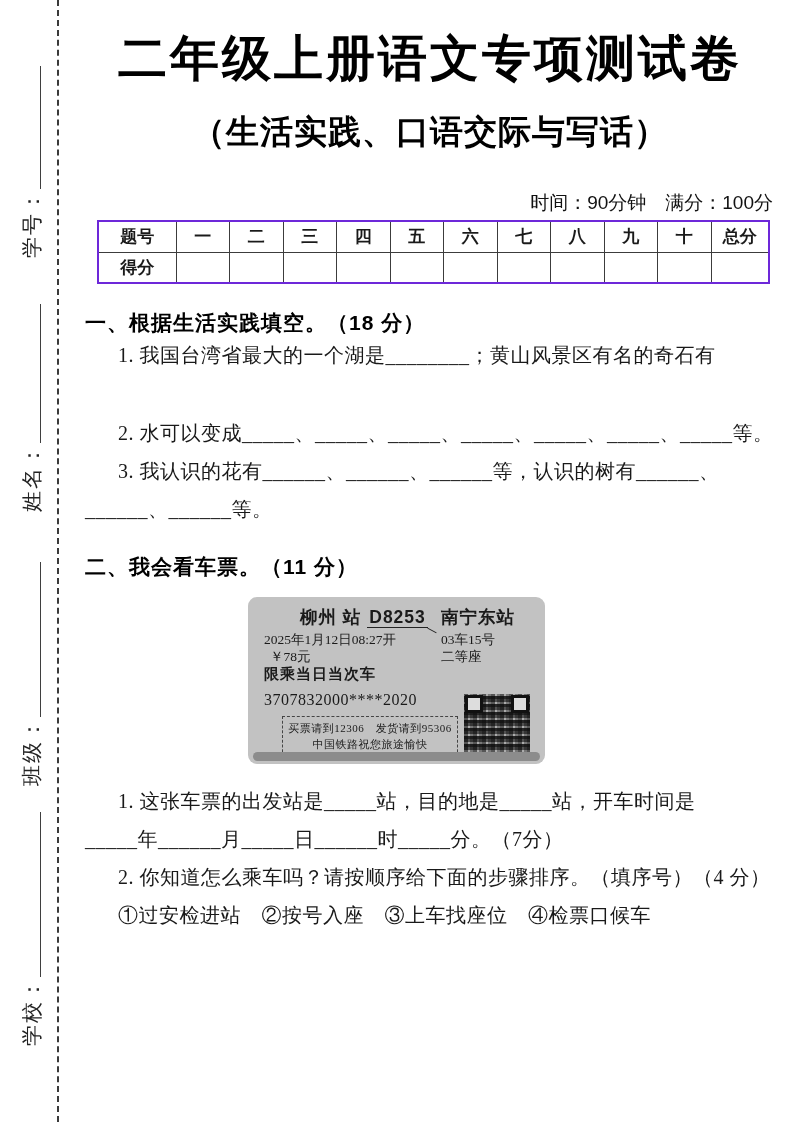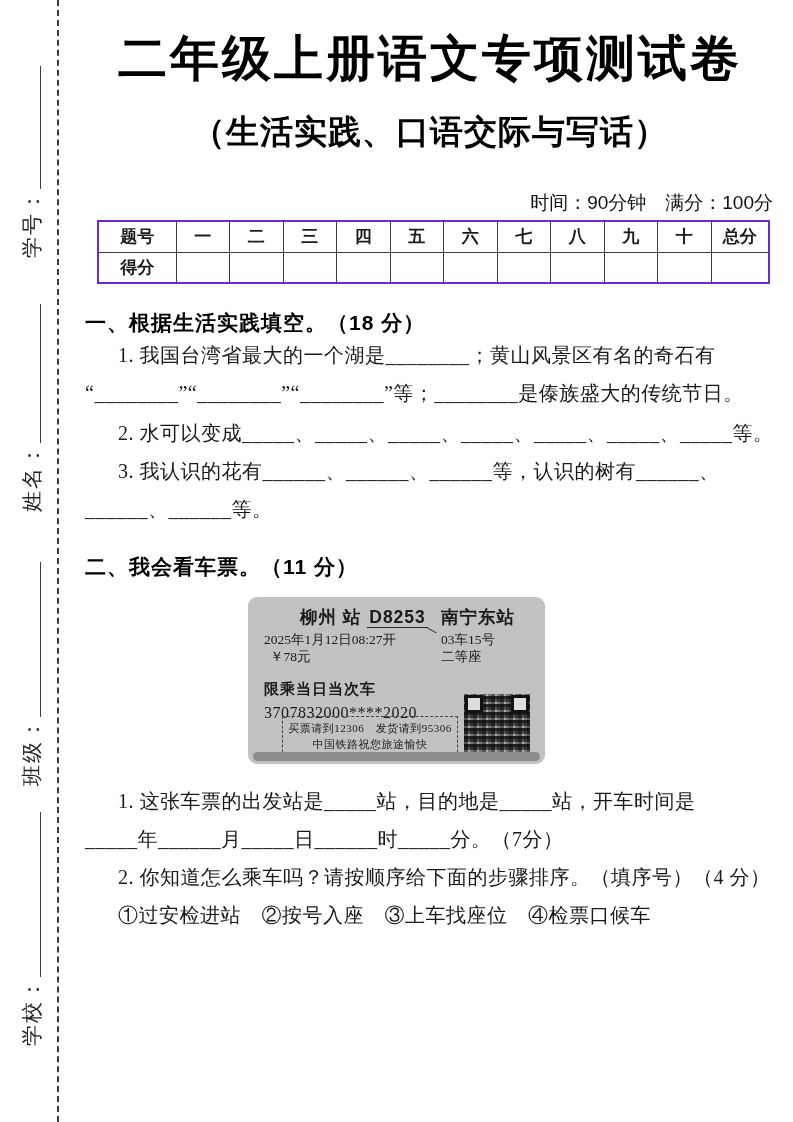--- a/index.html
+++ b/index.html
@@ -70,22 +70,22 @@
     font-size:17.5px; font-weight:bold; letter-spacing:1px;
   }
   .t-sta.from { padding-left:36px; }
   .trainno { position:relative; border-bottom:1.8px solid #222; padding:0 2px; }
   .trainno::after {
     content:""; position:absolute; right:-9px; bottom:-4px;
     width:10px; height:0; border-bottom:1.8px solid #222; transform:rotate(28deg);
   }
   .t-small { font-size:13.5px; }
   .t-note {
-    font-family:Liberation Sans, sans-serif;
-    font-size:15px; font-weight:bold; letter-spacing:1px; margin-top:14px;
+    font-family:Liberation Mono, monospace;
+    font-size:15px; font-weight:bold; letter-spacing:1px; margin-top:1px;
   }
   .t-id { font-size:16px; letter-spacing:0.5px; margin-top:5px; }
   .t-tips {
     position:absolute; left:34px; top:119px; width:176px; height:41px;
     border:1.5px dashed #444; text-align:center; font-size:11px;
     padding-top:4px; line-height:1.45; letter-spacing:0.5px;
   }
   .qr {
     position:absolute; right:15px; top:97px; width:66px; height:61px;
     background-color:#6b6b6b;
@@ -166,21 +166,20 @@
       <td></td>
       <td></td>
       <td></td>
       <td class="total"></td>
     </tr>
   </tbody>
     </table>
 
   <div class="abs hd" style="left:85px; top:297px;">一、根据生活实践填空。（18 分）</div>
   <div class="abs qline" style="left:118px; top:342px;">1. 我国台湾省最大的一个湖是________；黄山风景区有名的奇石有</div>
-  <div class="abs qline" style="left:85px; top:380px;">“________”“________”“________”等；________是傣族盛大的传统节日。</div>
   <div class="abs qline" style="left:118px; top:420px;">2. 水可以变成_____、_____、_____、_____、_____、_____、_____等。</div>
   <div class="abs qline" style="left:118px; top:458px;">3. 我认识的花有______、______、______等，认识的树有______、</div>
   <div class="abs qline" style="left:85px; top:496px;">______、______等。</div>
 
   <div class="abs hd" style="left:85px; top:541px;">二、我会看车票。（11 分）</div>
 
   <div class="ticket" id="ticket" style="background: rgb(194, 194, 194);">
     <div class="trow" style="margin-top:1px;">
       <span class="t-left t-sta from">
         <span>柳州  站</span>

